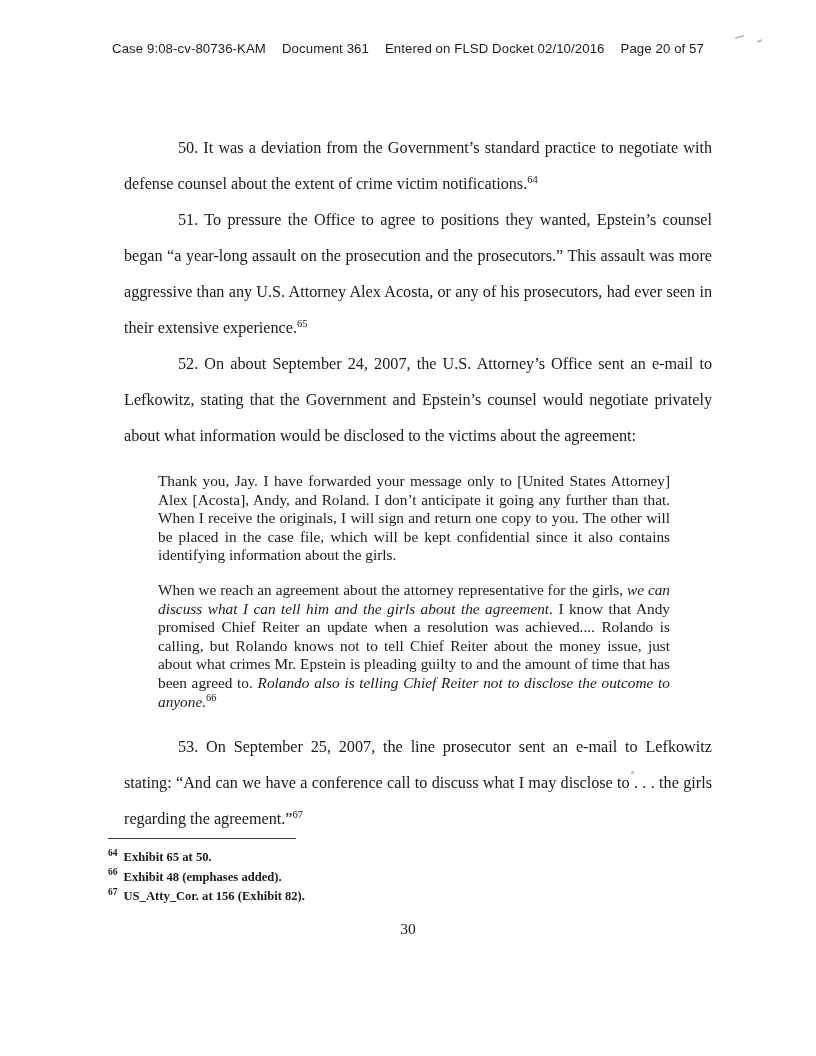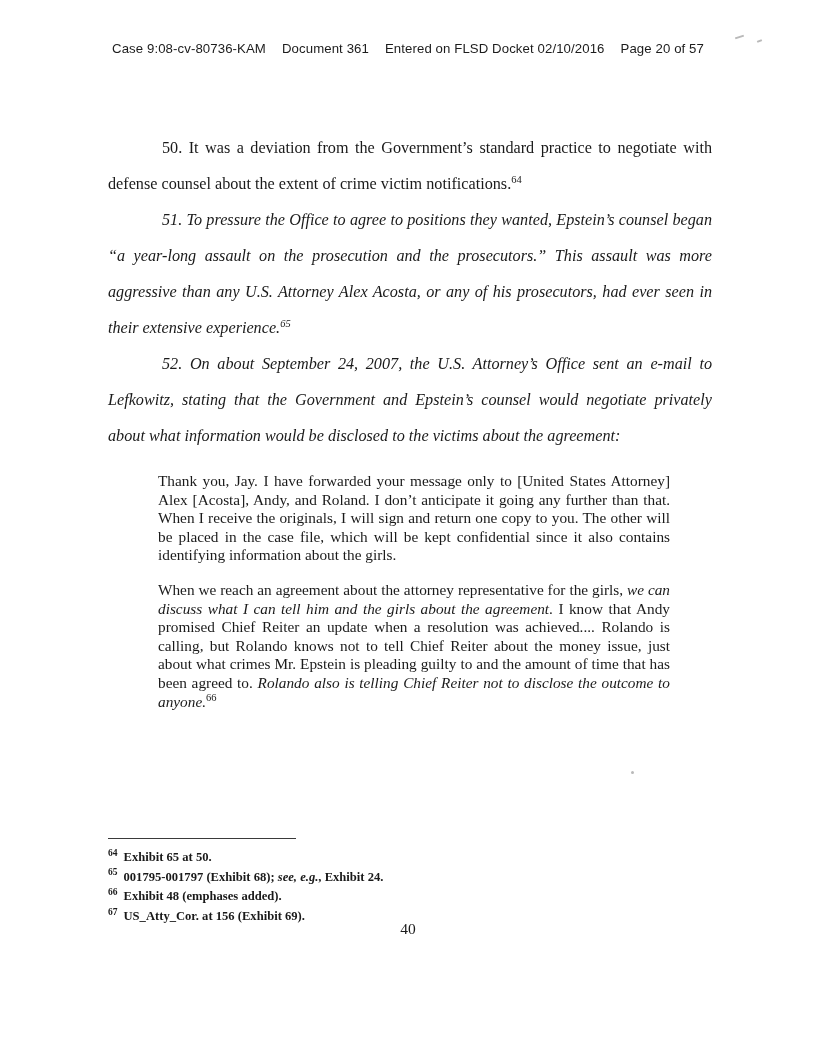--- a/index.html
+++ b/index.html
@@ -39,30 +39,29 @@
   .court-header span:last-child {
     margin-right: 0;
   }
   .body-area {
     position: absolute;
     top: 130px;
     left: 108px;
     width: 604px;
   }
   p.para {
-    margin: 0 0 0 0;
+    margin: 0 0 0 16px;
     font-size: 16.2px;
     line-height: 36px;
     text-align: justify;
     text-indent: 54px;
     text-justify: inter-word;
   }
   p.para + p.para {
     margin-top: 0px;
-    font-style: italic;
   }
   .blockquote {
     margin: 18px 0 0 50px;
     width: 512px;
     font-size: 15.3px;
     line-height: 18.6px;
     text-align: justify;
   }
   .blockquote p {
     margin: 0 0 16px 0;
@@ -134,27 +133,27 @@
 
     <p class="para"><span>51.  To pressure the Office to agree to positions they wanted, Epstein’s counsel began “a year-long assault on the prosecution and the prosecutors.”  This assault was more aggressive than any U.S. Attorney Alex Acosta, or any of his prosecutors, had ever seen in their extensive experience.</span><sup>65</sup></p>
 
     <p class="para"><span>52.  On about September 24, 2007, the U.S. Attorney’s Office sent an e-mail to Lefkowitz, stating that the Government and Epstein’s counsel would negotiate privately about what information would be disclosed to the victims about the agreement:</span></p>
 
     <div class="blockquote">
       <p>Thank you, Jay.  I have forwarded your message only to [United States Attorney] Alex [Acosta], Andy, and Roland.  I don’t anticipate it going any further than that.  When I receive the originals, I will sign and return one copy to you.  The other will be placed in the case file, which will be kept confidential since it also contains identifying information about the girls.</p>
       <p><span>When we reach an agreement about the attorney representative for the girls, </span><span class="it">we can discuss what I can tell him and the girls about the agreement</span><span>. I know that Andy promised Chief Reiter an update when a resolution was achieved.... Rolando is calling, but Rolando knows not to tell Chief Reiter about the money issue, just about what crimes Mr. Epstein is pleading guilty to and the amount of time that has been agreed to.  </span><span class="it">Rolando also is telling Chief Reiter not to disclose the outcome to anyone.</span><sup>66</sup></p>
     </div>
 
+    <p class="para" style="margin-top:18px;"><span>53.  On September 25, 2007, the line prosecutor sent an e-mail to Lefkowitz stating: “And can we have a conference call to discuss what I may disclose to . . . the girls regarding the agreement.”</span><sup>67</sup></p>
 
   </div>
 
   <div class="footnote-rule"></div>
 
   <div class="footnotes">
     <div><span class="fnum">64</span><span>Exhibit 65 at 50.</span></div>
-    <div><span class="fnum">65</span><span>001795-001797 (Exhibit 68); </span><span class="it">see, e.g.</span><span>, Exhibit 24.</span></div>
     <div><span class="fnum">66</span><span>Exhibit 48 (emphases added).</span></div>
-    <div><span class="fnum">67</span><span>US_Atty_Cor. at 156 (Exhibit 69).</span></div>
+    <div><span class="fnum">67</span><span>US_Atty_Cor. at 156 (Exhibit 82).</span></div>
   </div>
 
-  <div class="page-number">40</div>
+  <div class="page-number">30</div>
 
 </div>
 
 </body></html>

